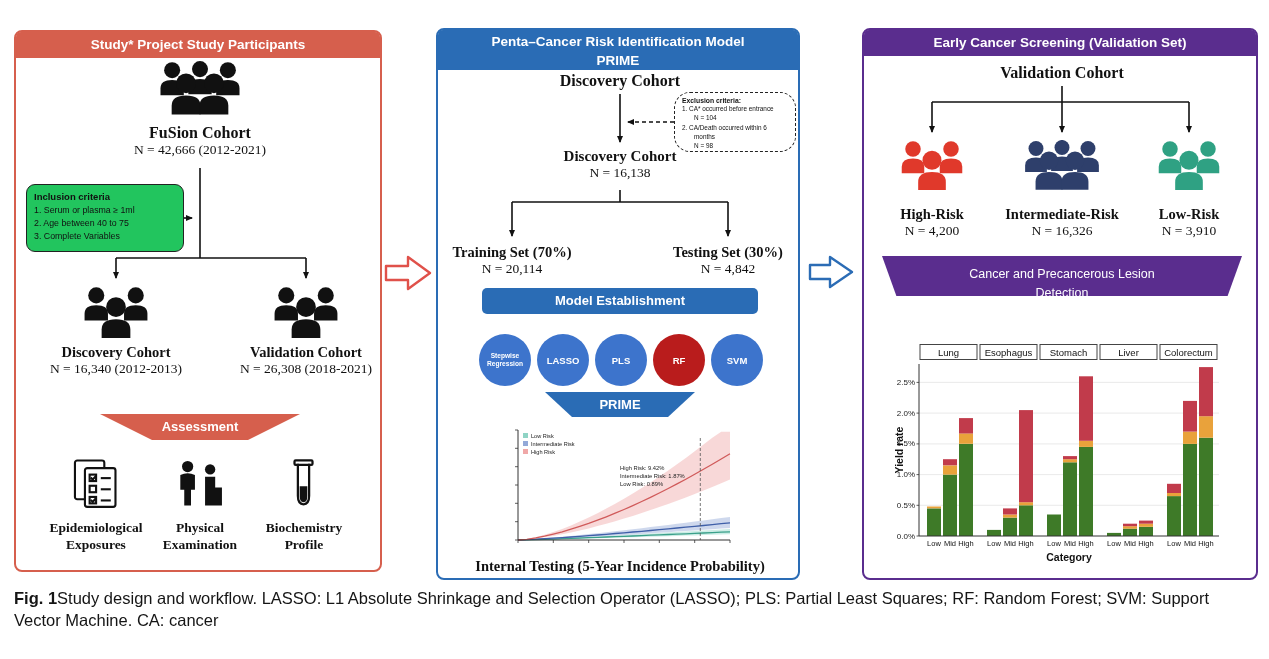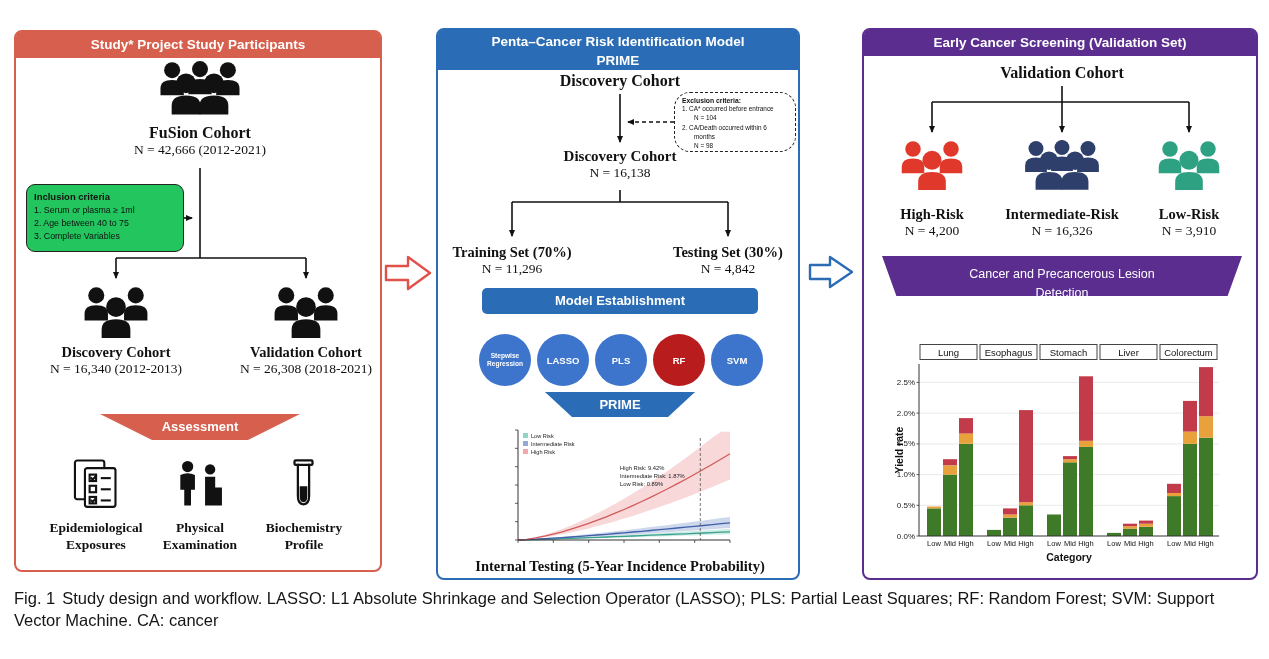--- a/index.html
+++ b/index.html
@@ -28,21 +28,21 @@
   .crit-box{position:absolute;border:1.5px solid #222;border-radius:9px;padding:6px 7px;background:#22c55e}
   .crit-title{font-weight:bold;font-size:9.5px;margin-bottom:2px}
   .crit-item{font-size:8.8px;line-height:1.45;white-space:nowrap}
   .exc-box{position:absolute;border:1.4px dashed #222;border-radius:16px;padding:4px 7px;background:#fff}
   .exc-title{font-size:6.8px;font-weight:bold}
   .exl{font-size:6.4px;line-height:1.45;white-space:nowrap}
   .ind{padding-left:12px}
   .people{display:block}
   .lbl2{line-height:1.25}
   .caption{position:absolute;left:14px;top:588px;width:1240px;font-size:16.5px;line-height:1.32;color:#151515}
-  .capb{font-weight:normal;margin-right:7px}
+  .capb{font-weight:bold;}
   .lg-title{font-size:8px;font-weight:bold;margin-bottom:1px}
   .lg-row{font-size:6.6px;line-height:1.55;white-space:nowrap}
   .lg-sq{display:inline-block;width:7px;height:7px;margin-right:3px;vertical-align:-1px}
 </style>
 </head>
 <body>
 
 <svg width="0" height="0" style="position:absolute" aria-hidden="true">
   <defs>
     <marker id="ah" markerWidth="9" markerHeight="8" refX="6" refY="3" orient="auto" markerUnits="userSpaceOnUse">
@@ -182,21 +182,21 @@
       <div class="exl ind">N = 98</div>
     </div>
 
     <div class="tb" style="left:0;top:118px;width:364px">
       <div class="serifb fs15">Discovery Cohort</div>
       <div class="serif fs13">N = 16,138</div>
     </div>
 
     <div class="tb" style="left:0;top:214px;width:148px">
       <div class="serifb fs14">Training Set (70%)</div>
-      <div class="serif fs13">N = 11,296</div>
+      <div class="serif fs13">N = 20,114</div>
     </div>
     <div class="tb" style="left:216px;top:214px;width:148px">
       <div class="serifb fs14">Testing Set (30%)</div>
       <div class="serif fs13">N = 4,842</div>
     </div>
 
     <div class="abs" style="left: 44px; top: 258px; width: 276px; height: 26px; border-radius: 5px; color: rgb(255, 255, 255); text-align: center; font-weight: bold; font-size: 13px; line-height: 26px; background: rgb(42, 108, 181);">Model Establishment</div>
 
     <div class="circle smalltxt" style="left: 41px; top: 304px; background: rgb(61, 116, 204);">Stepwise Regression</div>
     <div class="circle" style="left: 99px; top: 304px; background: rgb(61, 116, 204);">LASSO</div>

